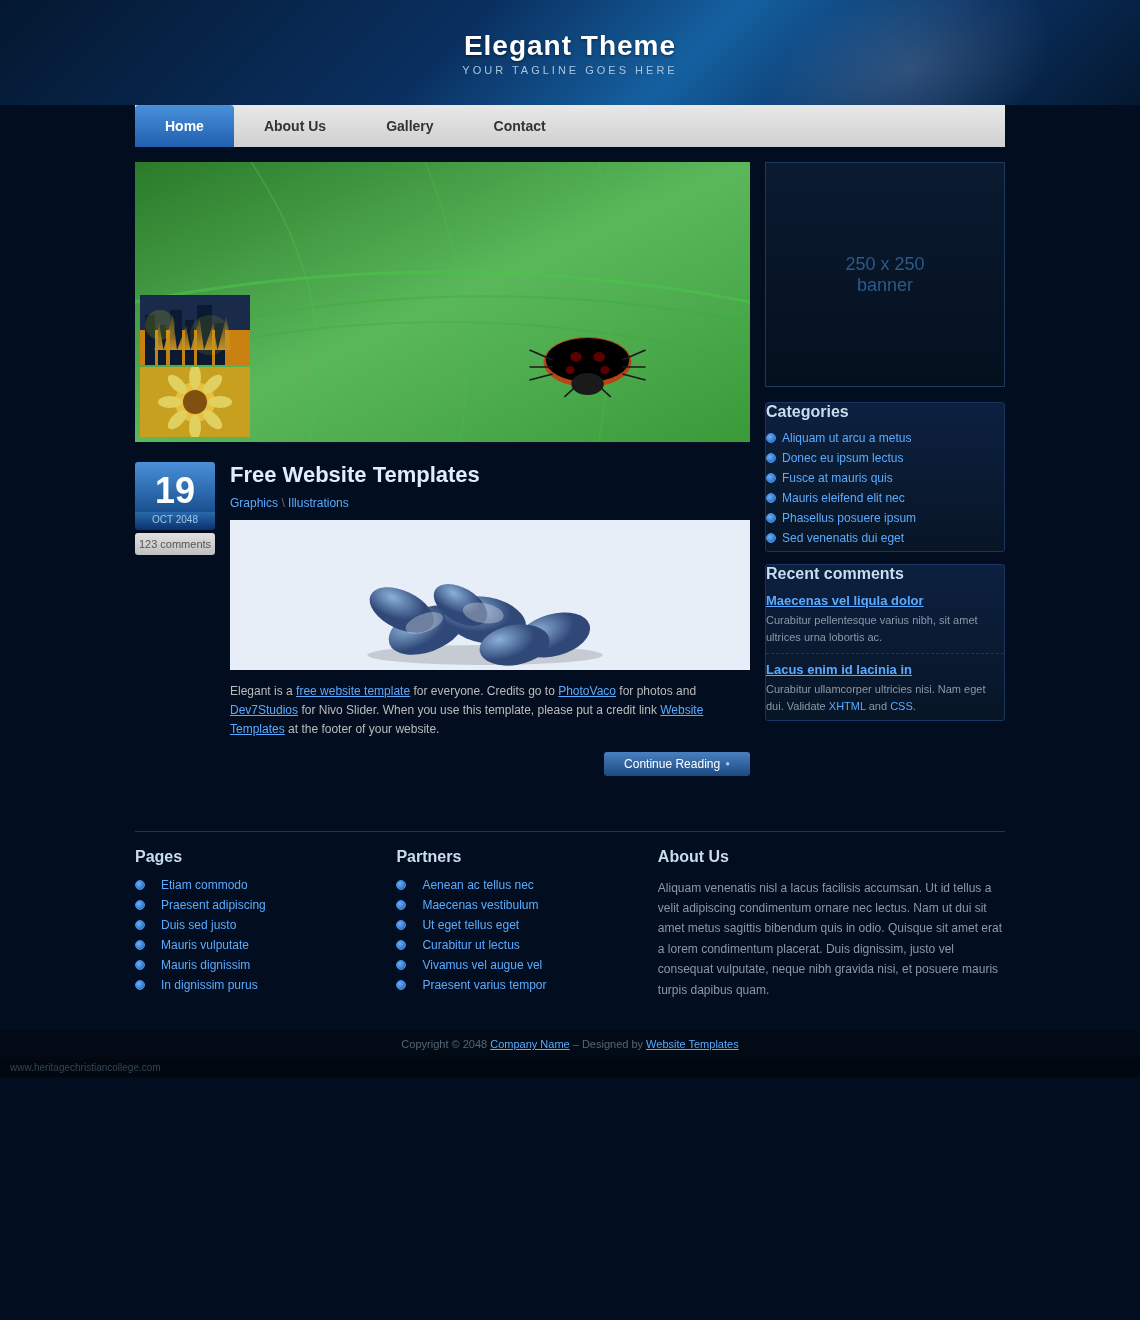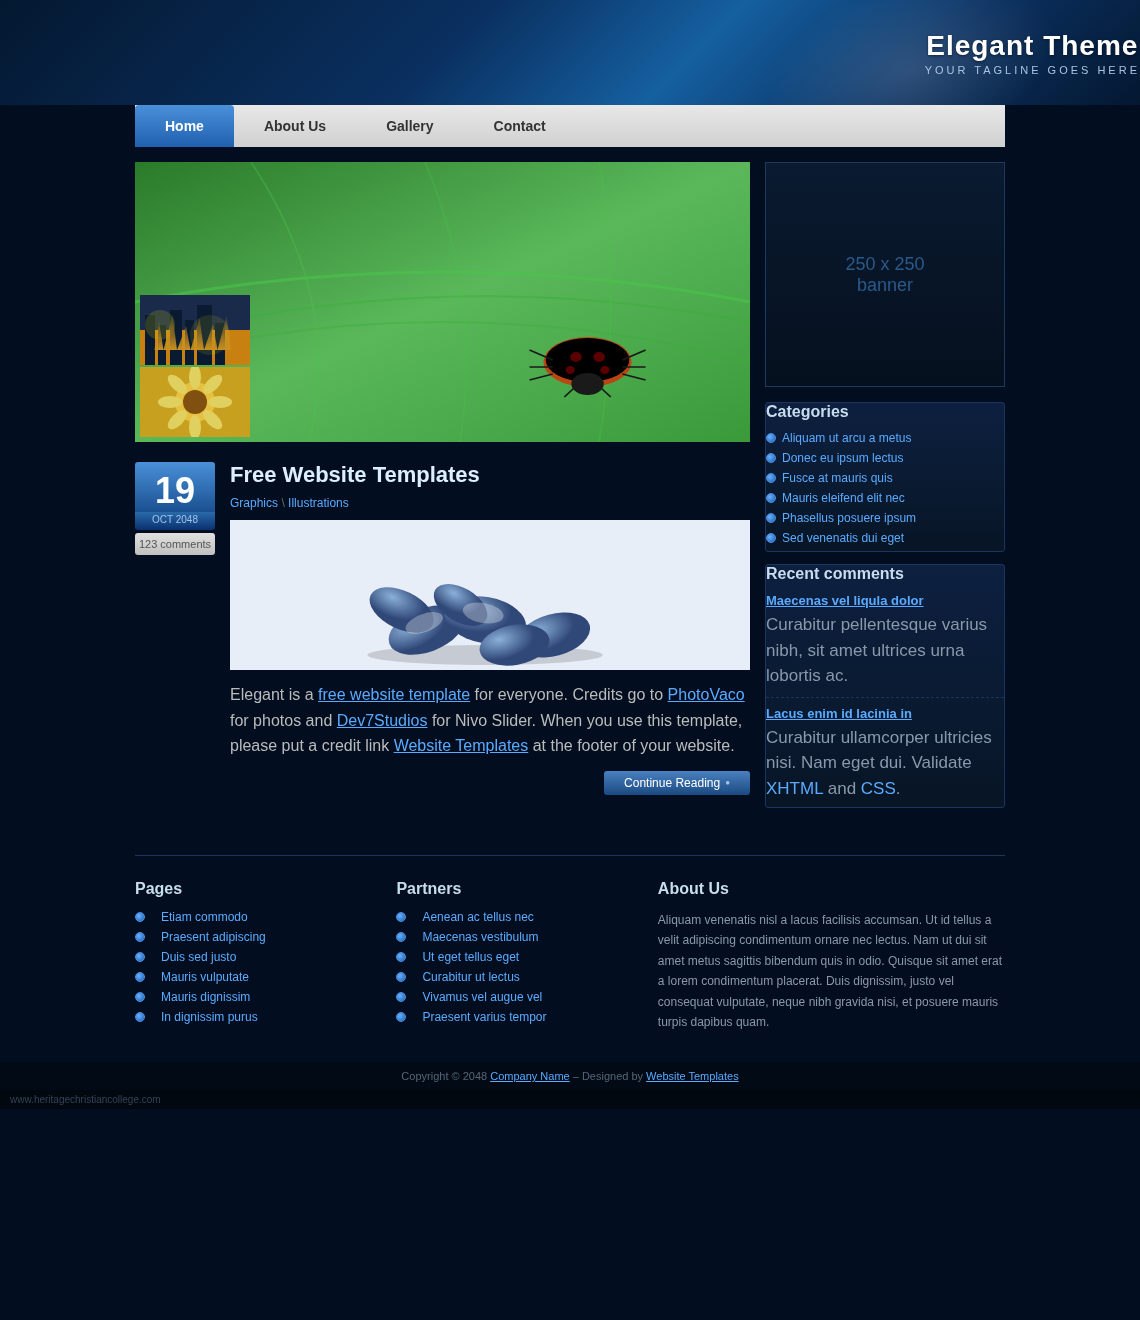--- a/index.html
+++ b/index.html
@@ -13,21 +13,21 @@
     }
 
     
     #header {
       width: 100%;
       height: 105px;
       background: linear-gradient(135deg, #041830 0%, #0a3060 40%, #1560a0 60%, #0a3060 80%, #041830 100%);
       position: relative;
       display: flex;
       align-items: center;
-      justify-content: flex-end;
+      justify-content: center;
       overflow: hidden;
     }
     #header::before {
       content: '';
       position: absolute;
       top: -20px; right: 80px;
       width: 300px; height: 180px;
       background: radial-gradient(ellipse, rgba(255,255,255,0.15) 0%, transparent 70%);
       transform: rotate(-20deg);
     }
@@ -206,21 +206,21 @@
     .post-cats span { color: #666; }
     .post-image {
       width: 100%;
       height: 150px;
       background: linear-gradient(135deg, #e8f0ff 0%, #d0d8f0 50%, #c0c8e0 100%);
       margin-bottom: 12px;
       position: relative;
       overflow: hidden;
     }
     .post-text {
-      font-size: 16px;
+      font-size: 12px;
       color: #bbb;
       line-height: 1.6;
       margin-bottom: 12px;
     }
     .post-text a { color: #5aabff; text-decoration: underline; }
     .continue-btn {
       float: right;
       background: linear-gradient(to bottom, #4a80c0 0%, #1a4a80 100%);
       color: #fff;
       padding: 5px 20px;
@@ -293,34 +293,34 @@
     }
     .comment-title {
       color: #5aabff;
       font-size: 13px;
       font-weight: bold;
       text-decoration: underline;
       cursor: pointer;
       margin-bottom: 4px;
     }
     .comment-text {
-      font-size: 17px;
+      font-size: 11px;
       color: #8899aa;
       line-height: 1.5;
       margin-bottom: 6px;
     }
     .comment-text a { color: #5aabff; }
 
     
     #footer-cols {
       width: 870px;
       margin: 20px auto 0;
       display: flex;
       gap: 30px;
-      padding-top: 24px;
+      padding-top: 16px;
       border-top: 1px solid #1a3560;
     }
     .footer-col {
       flex: 1;
     }
     .footer-col-title {
       font-size: 16px;
       color: #c8ddee;
       font-weight: bold;
       margin-bottom: 12px;

